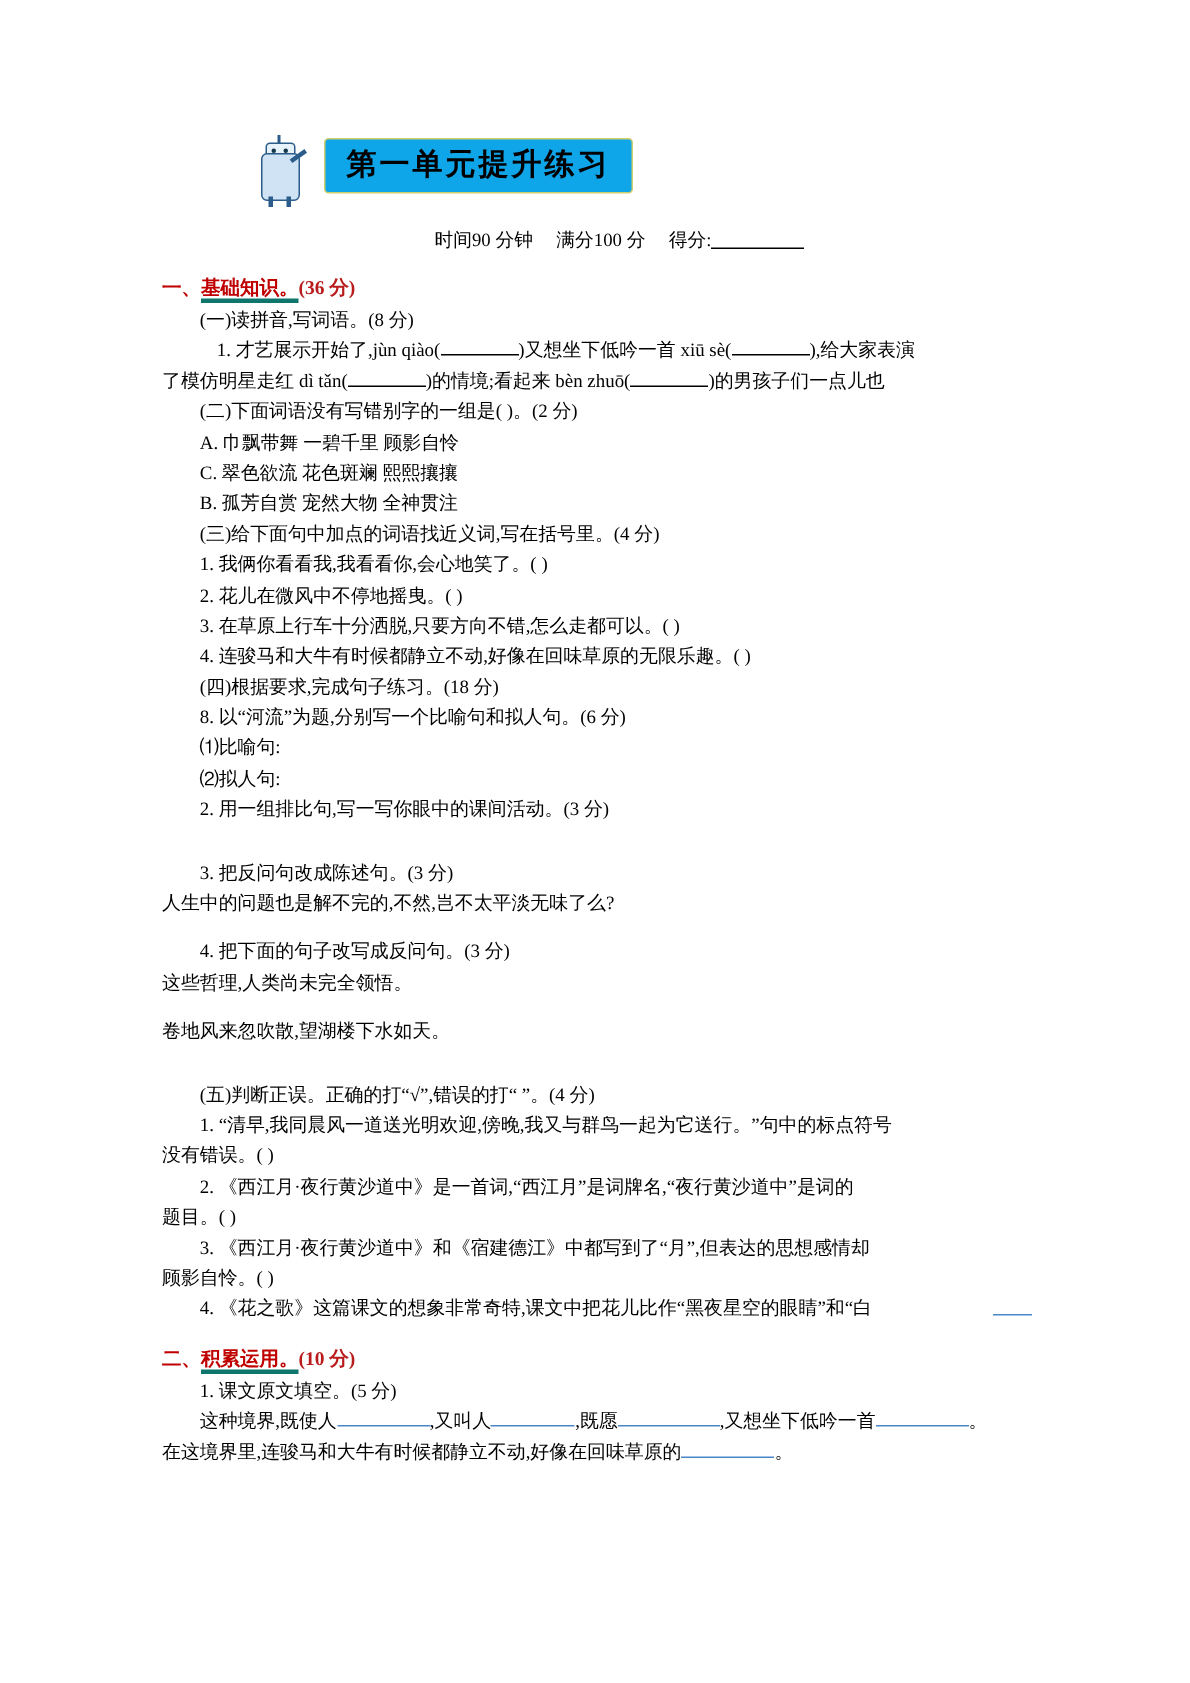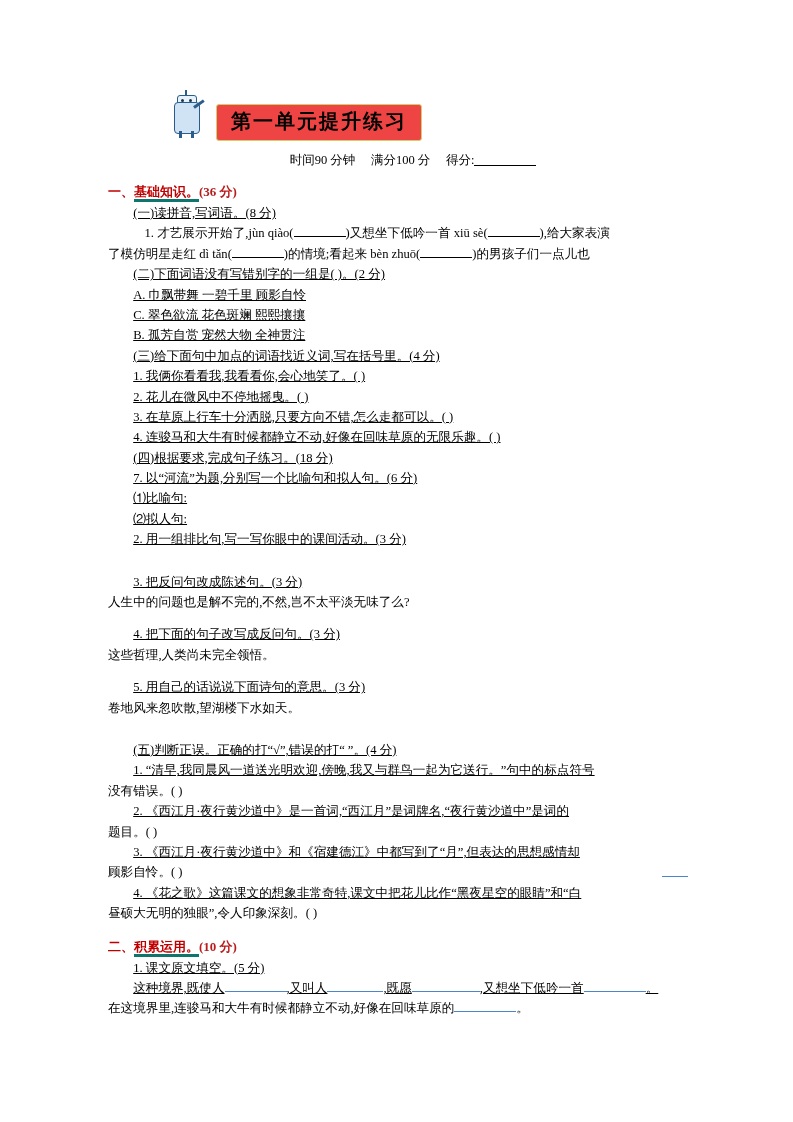--- a/index.html
+++ b/index.html
@@ -83,23 +83,23 @@
   .mascot .leg.r { left: 21px; }
   .mascot .antenna {
     position: absolute;
     left: 15px; top: -2px;
     width: 2px; height: 6px;
     background: #2b5c8a;
   }
   .title-banner {
     position: absolute;
     left: 108px;
-    top: 12px;
+    top: 0;
     padding: 3px 14px 5px 14px;
-    background: #ef4444;
+    background: #0ea5e9;
     border: 1px solid #cfcf6e;
     border-radius: 3px;
   }
   .title-text {
     font-family: "Liberation Serif", "DejaVu Serif", serif;
     font-size: 20px;
     font-weight: bold;
     letter-spacing: 2px;
     color: #000;
   }
@@ -127,21 +127,20 @@
     color: #c00000;
     border-bottom: 3px solid #0f766e;
     font-weight: bold;
   }
   .sec-head .score { color: #b91c1c; }
   p.t {
     font-size: 12.6px;
     line-height: 1.62;
     margin: 0;
     text-indent: 2em;
-    text-decoration: underline;
   }
   p.t0 {
     font-size: 12.6px;
     line-height: 1.62;
     margin: 0;
     text-indent: 0;
   }
   p.ind1 {
     text-indent: 2.9em;
   }
@@ -209,44 +208,42 @@
     <p class="t">C. 翠色欲流    花色斑斓    熙熙攘攘</p>
     <p class="t">B. 孤芳自赏    宠然大物    全神贯注</p>
 
     <p class="t">(三)给下面句中加点的词语找近义词,写在括号里。(4 分)</p>
     <p class="t">1. 我俩你看看我,我看看你,会心地笑了。(       )</p>
     <p class="t">2. 花儿在微风中不停地摇曳。(       )</p>
     <p class="t">3. 在草原上行车十分洒脱,只要方向不错,怎么走都可以。(       )</p>
     <p class="t">4. 连骏马和大牛有时候都静立不动,好像在回味草原的无限乐趣。(       )</p>
 
     <p class="t">(四)根据要求,完成句子练习。(18 分)</p>
-    <p class="t">7. 以“河流”为题,分别写一个比喻句和拟人句。(6 分)</p>
+    <p class="t">8. 以“河流”为题,分别写一个比喻句和拟人句。(6 分)</p>
     <p class="t">⑴比喻句:</p>
     <p class="t">⑵拟人句:</p>
     <p class="t">2. 用一组排比句,写一写你眼中的课间活动。(3 分)</p>
     <div class="spacer-md"></div>
     <p class="t">3. 把反问句改成陈述句。(3 分)</p>
     <p class="t0">人生中的问题也是解不完的,不然,岂不太平淡无味了么?</p>
     <div class="spacer-sm"></div>
     <p class="t">4. 把下面的句子改写成反问句。(3 分)</p>
     <p class="t0">这些哲理,人类尚未完全领悟。</p>
     <div class="spacer-sm"></div>
-    <p class="t">5. 用自己的话说说下面诗句的意思。(3 分)</p>
     <p class="t0">卷地风来忽吹散,望湖楼下水如天。</p>
     <div class="spacer-md"></div>
 
     <p class="t">(五)判断正误。正确的打“√”,错误的打“  ”。(4 分)</p>
     <p class="t">1. “清早,我同晨风一道送光明欢迎,傍晚,我又与群鸟一起为它送行。”句中的标点符号</p>
     <p class="t0">没有错误。(       )</p>
     <p class="t">2. 《西江月·夜行黄沙道中》是一首词,“西江月”是词牌名,“夜行黄沙道中”是词的</p>
     <p class="t0">题目。(       )</p>
     <p class="t">3. 《西江月·夜行黄沙道中》和《宿建德江》中都写到了“月”,但表达的思想感情却</p>
     <p class="t0">顾影自怜。(       )</p>
     <p class="t">4. 《花之歌》这篇课文的想象非常奇特,课文中把花儿比作“黑夜星空的眼睛”和“白</p>
-    <p class="t0">昼硕大无明的独眼”,令人印象深刻。(       )</p>
 
     <div class="sec-head">
       <span class="num">二、</span><span class="name">积累运用。</span><span class="score">(10 分)</span>
     </div>
     <p class="t">1. 课文原文填空。(5 分)</p>
     <p class="t"><span>这种境界,既使人</span><span class="blank-blue w2"></span><span>,又叫人</span><span class="blank-blue"></span><span>,既愿</span><span class="blank-blue w3"></span><span>,又想坐下低吟一首</span><span class="blank-blue w2"></span><span>。</span></p>
     <p class="t0"><span>在这境界里,连骏马和大牛有时候都静立不动,好像在回味草原的</span><span class="blank-blue w2"></span><span>。</span></p>
 
     <div class="pin-line"></div>
   </div>

